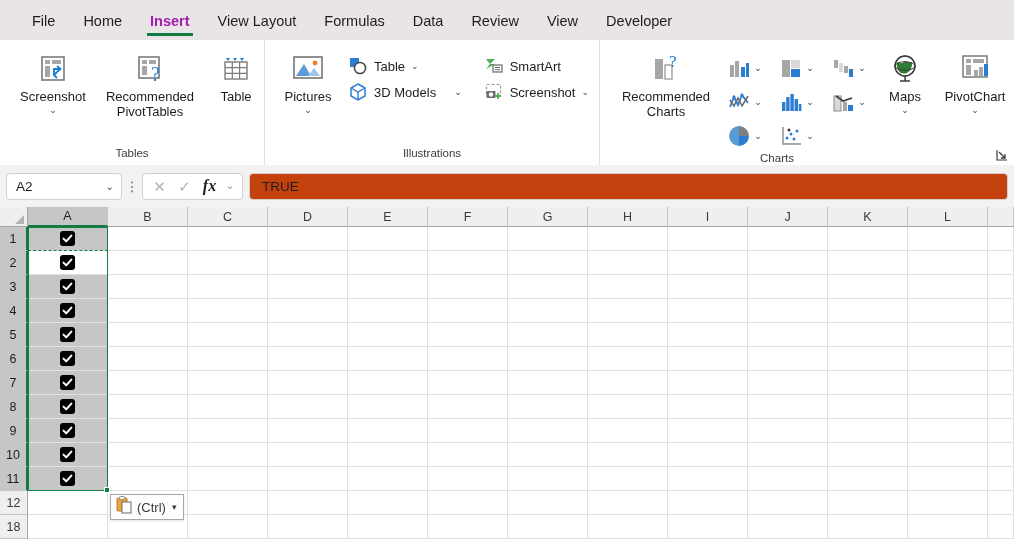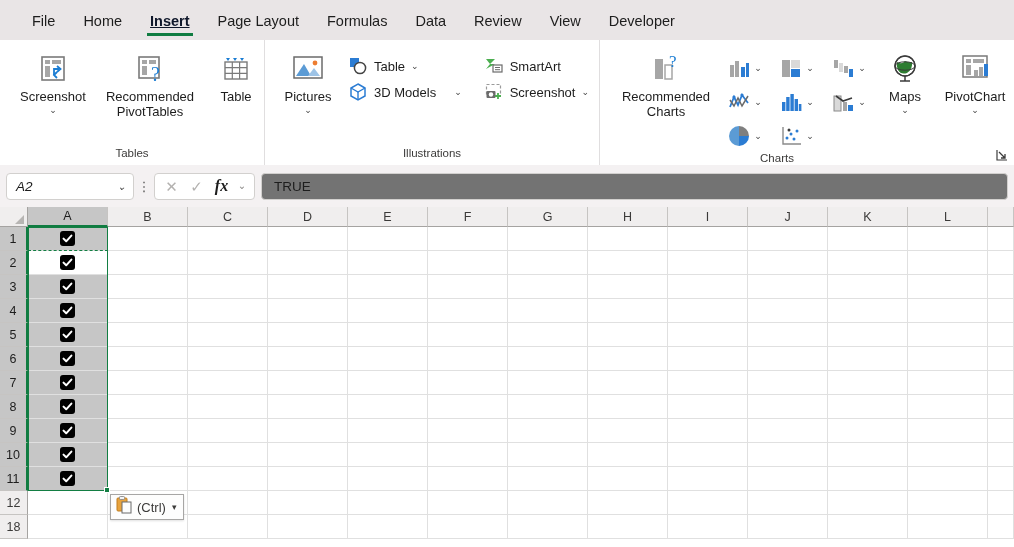--- a/index.html
+++ b/index.html
@@ -20,21 +20,21 @@
     gap: 0;
   }
   .tab {
     font-size: 14.5px;
     color: #1d1d1d;
     padding: 7px 14px 6px 14px;
     position: relative;
     cursor: default;
     white-space: nowrap;
   }
-  .tab.active { font-weight: bold; color: #0f172a; text-decoration: underline; }
+  .tab.active { font-weight: bold; color: #a21caf; }
   .tab.active::after {
     content: "";
     position: absolute;
     left: 11px; right: 11px; bottom: -1px;
     height: 2.5px;
     background: #107c41;
   }
 
   
   .ribbon {
@@ -104,42 +104,42 @@
   
   .formula-row {
     height: 42px;
     background: #f4f1f2;
     display: flex;
     align-items: center;
     padding: 0 6px;
     gap: 0;
   }
   .namebox {
-    width: 128px; height: 27px;
+    width: 116px; height: 27px;
     background: #fff; border: 1px solid #d2d0ce; border-radius: 4px;
     display: flex; align-items: center; justify-content: space-between;
     padding: 0 7px 0 9px;
-    font-size: 13.5px; color: #1d1d1d; font-style: italic;
+    font-size: 13.5px; color: #1d1d1d;
   }
   .namebox .chev { font-size: 10px; color: #444; }
   .kebab {
     width: 20px; text-align: center; font-size: 13px; color: #555;
     letter-spacing: 0; line-height: 1;
   }
   .fx-group {
     display: flex; align-items: center; gap: 0;
     height: 27px; background: #fff; border: 1px solid #d2d0ce; border-radius: 4px;
     padding: 0 4px; margin-right: 6px;
   }
   .fx-btn { width: 25px; text-align: center; font-size: 15px; color: #b3b1af; line-height: 1; }
   .fx-btn.fx { font-style: italic; font-weight: bold; font-family: "Liberation Serif", serif; color: #1d1d1d; font-size: 16px; }
   .fx-btn.chev { font-size: 10px; color: #8a8886; width: 16px; }
   .formula-input {
     flex: 1; height: 27px;
-    background: #737373; border: 1px solid #d2d0ce; border-radius: 4px;
+    background: #c2410c; border: 1px solid #d2d0ce; border-radius: 4px;
     display: flex; align-items: center; padding-left: 12px;
     font-size: 13.5px; color: #1d1d1d;
   }
 
   
   .grid-wrap { position: relative; height: 340px; background: #fff; overflow: hidden; }
 
   .colhead-row { display: flex; height: 20px; }
   .corner {
     width: 28px; min-width: 28px; height: 20px;
@@ -225,21 +225,21 @@
   .paste-tag .lbl { font-size: 13px; color: #3b3a39; }
   .paste-tag .chev { font-size: 9px; color: #3b3a39; margin-left: 2px; }
 </style>
 </head>
 <body>
 
 <div class="tabbar">
   <div class="tab">File</div>
   <div class="tab">Home</div>
   <div class="tab active">Insert</div>
-  <div class="tab">Page Layout</div>
+  <div class="tab">View Layout</div>
   <div class="tab">Formulas</div>
   <div class="tab">Data</div>
   <div class="tab">Review</div>
   <div class="tab">View</div>
   <div class="tab">Developer</div>
 </div>
 
 <div class="ribbon">
 
   <div class="group" style="width:264px;">

